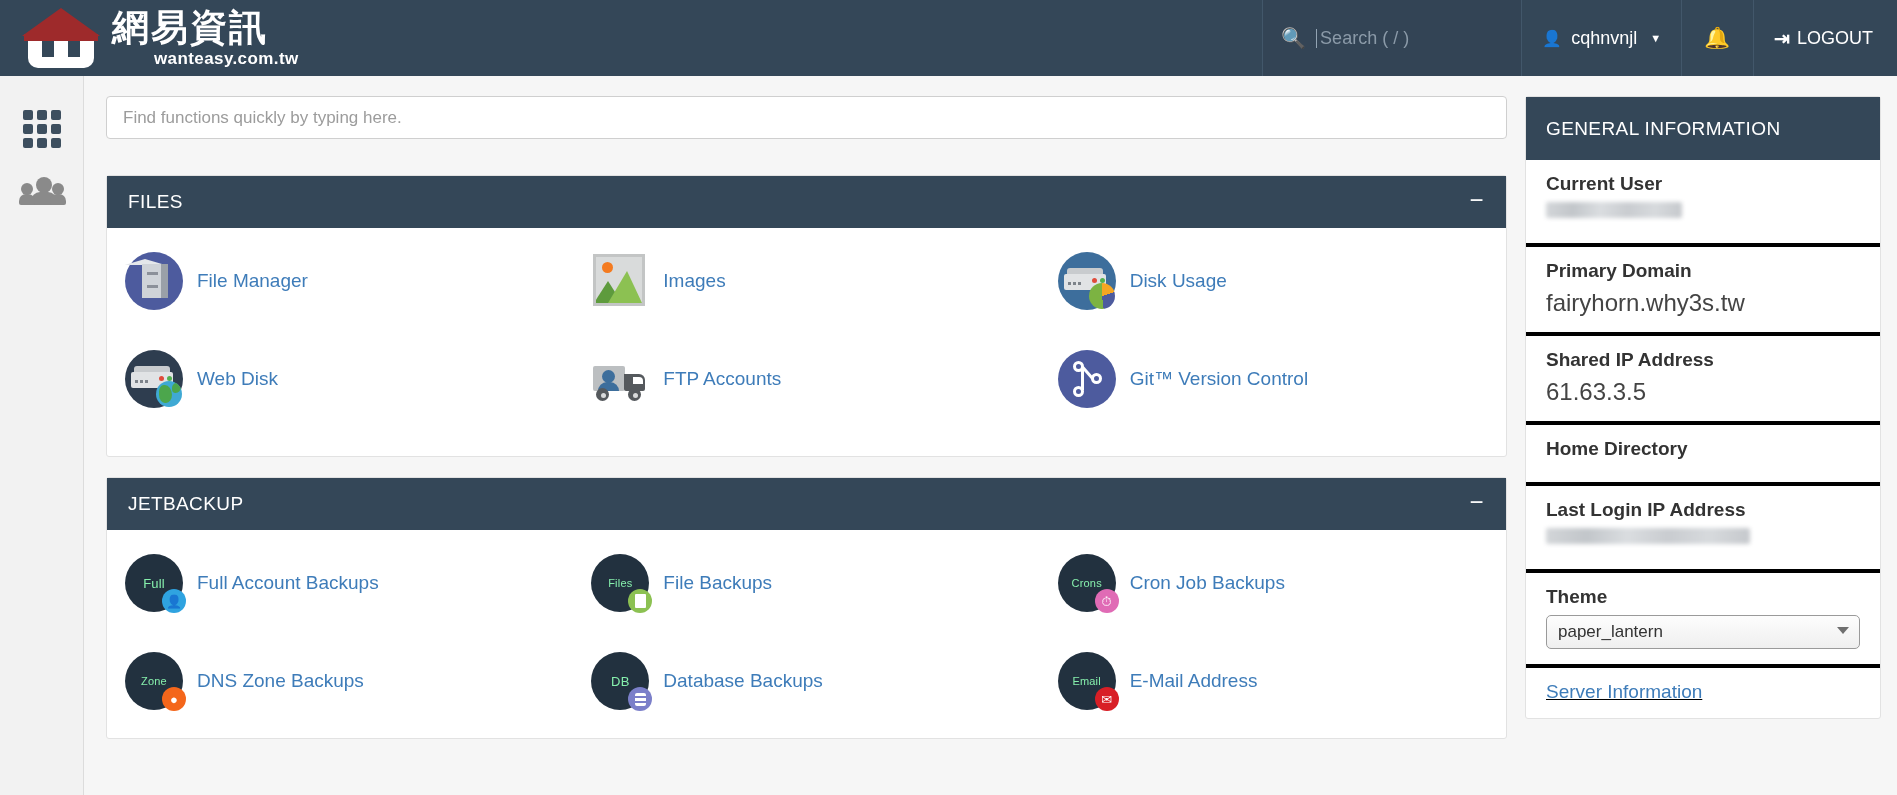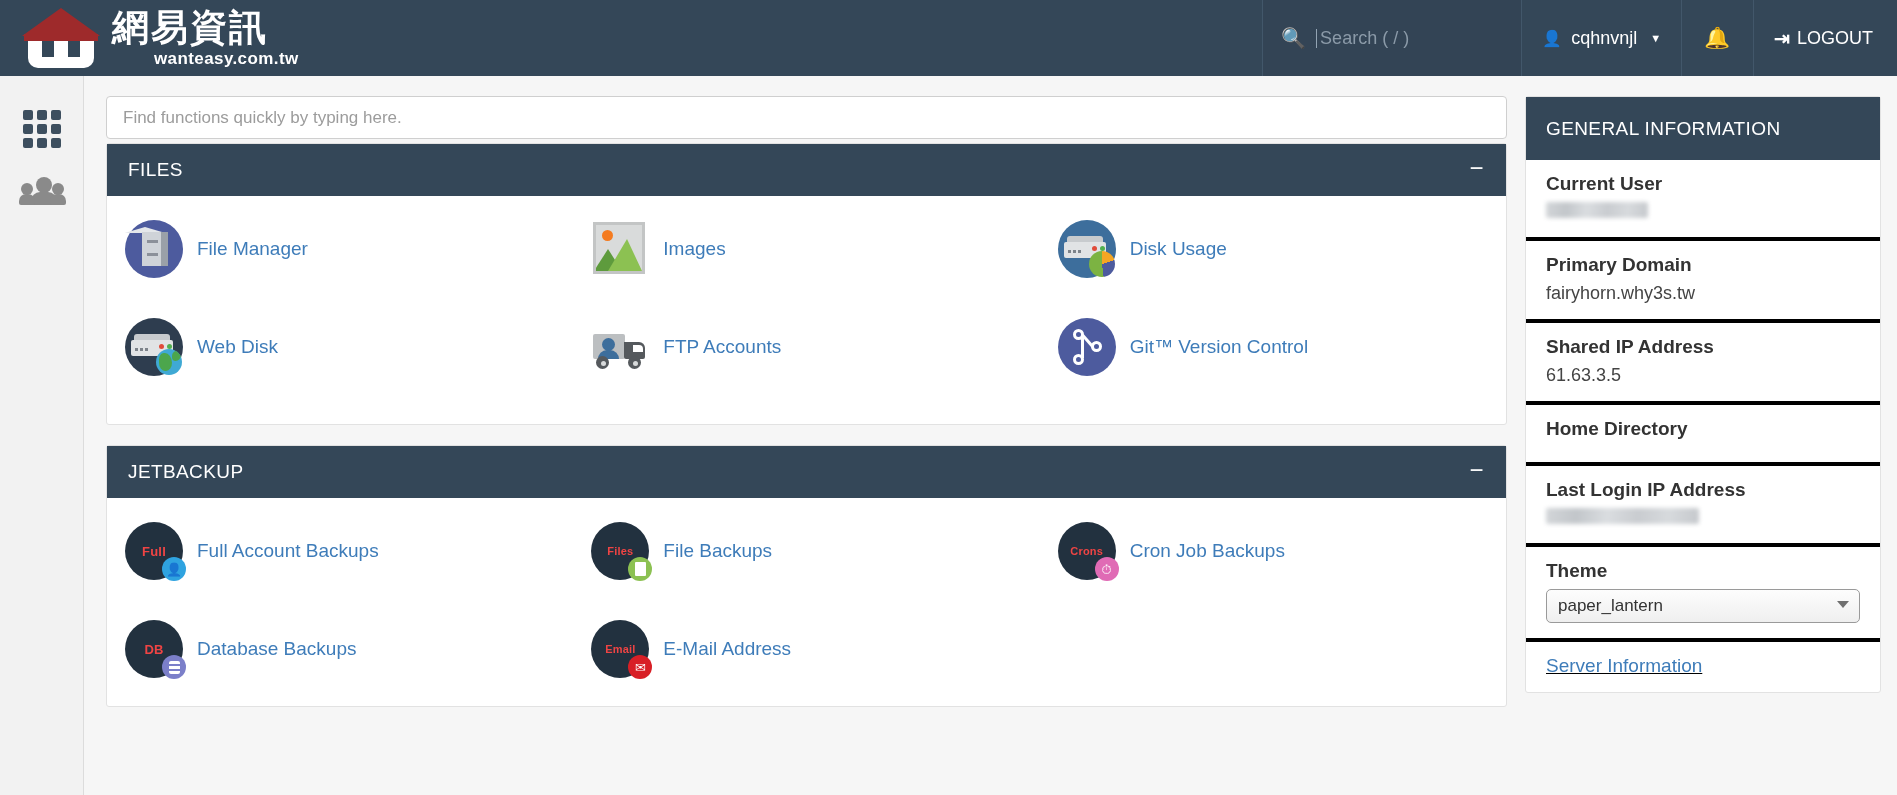--- a/index.html
+++ b/index.html
@@ -159,21 +159,21 @@
     width: 100%;
     height: 43px;
     border: 1px solid #cfcfcf;
     border-radius: 4px;
     background: #fff;
     padding: 0 16px;
     font-size: 17px;
     color: #9c9c9c;
     display: flex;
     align-items: center;
-    margin-bottom: 4px;
+    margin-bottom: 36px;
   }
 
   .panel {
     background: #fff;
     border: 1px solid #e2e2e2;
     border-radius: 3px;
     margin-bottom: 20px;
   }
   .panel-head {
     background: #344758;
@@ -394,23 +394,23 @@
     transform: rotate(-41deg); transform-origin: top center;
   }
 
   
   .ic-jb {
     border-radius: 50%;
     background: #22313f;
     display: flex; align-items: center; justify-content: center;
   }
   .ic-jb .tx {
-    color: #ef4444;
+    color: #86efac;
     font-size: 13px;
-    font-weight: bold;
+    font-weight: normal;
     letter-spacing: 0.2px;
   }
   .ic-jb .tx.sm { font-size: 11px; }
   .jb-badge {
     position: absolute; right: -3px; bottom: -1px;
     width: 24px; height: 24px; border-radius: 50%;
     display: flex; align-items: center; justify-content: center;
     color: #fff; font-size: 13px; line-height: 1;
   }
   .jb-full   { background: #2fa3e0; }
@@ -451,21 +451,21 @@
     border-bottom: 4px solid #000000;
   }
   .gi-row:last-child { border-bottom: none; text-decoration: underline; }
   .gi-label {
     font-size: 19px;
     font-weight: bold;
     color: #333;
     margin-bottom: 7px;
   }
   .gi-value {
-    font-size: 18px;
+    font-size: 24px;
     color: #444;
   }
   .gi-value.blurred {
     display: inline-block;
     color: transparent;
     background: linear-gradient(95deg,#d3d6d9,#c2c6ca 20%,#dadde0 40%,#c9ccd0 60%,#d7dadd 80%,#c5c8cc);
     border-radius: 2px;
     filter: blur(2.2px);
     height: 16px;
     user-select: none;
@@ -681,20 +681,27 @@
           </div>
 
           <div class="app">
             <span class="ico ic-jb">
               <span class="tx sm">Crons</span>
               <span class="jb-badge jb-crons">⏱</span>
             </span>
             <span class="label">Cron Job Backups</span>
           </div>
 
+          <div class="app">
+            <span class="ico ic-jb">
+              <span class="tx sm">Zone</span>
+              <span class="jb-badge jb-zone">●</span>
+            </span>
+            <span class="label">DNS Zone Backups</span>
+          </div>
 
           <div class="app">
             <span class="ico ic-jb">
               <span class="tx">DB</span>
               <span class="jb-badge jb-db">
                   <span class="dbstack"></span>
                 </span>
             </span>
             <span class="label">Database Backups</span>
           </div>

